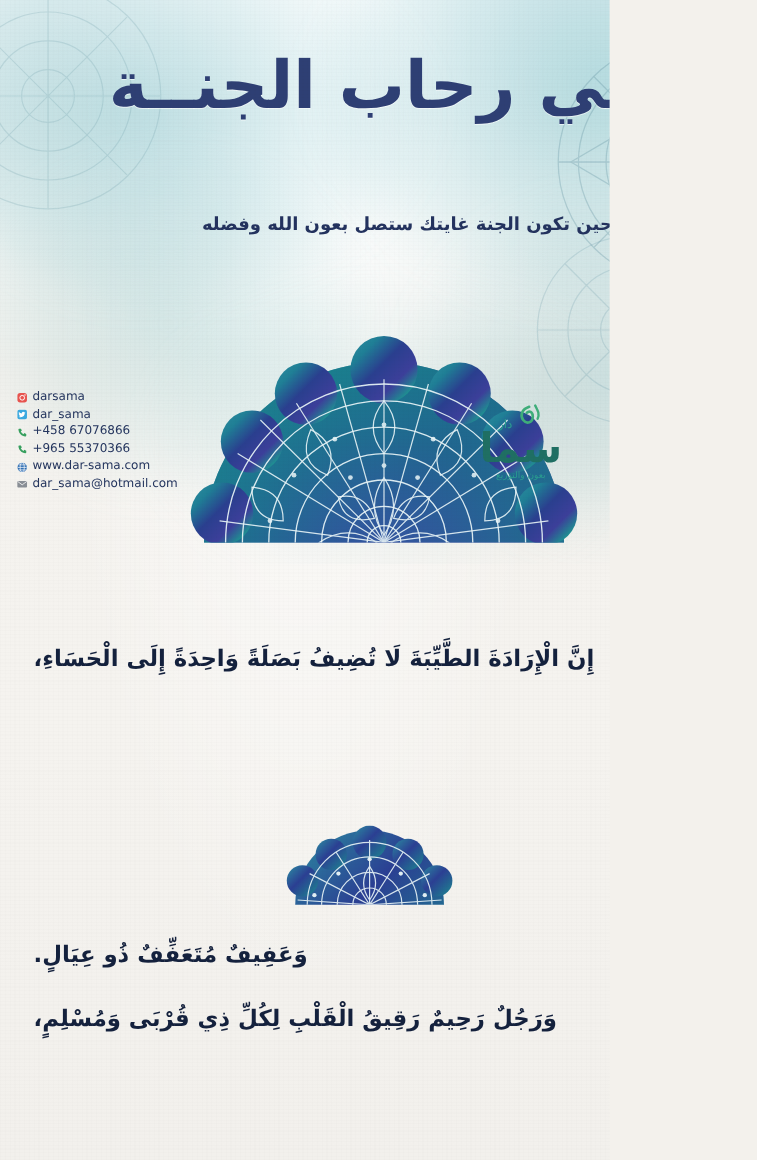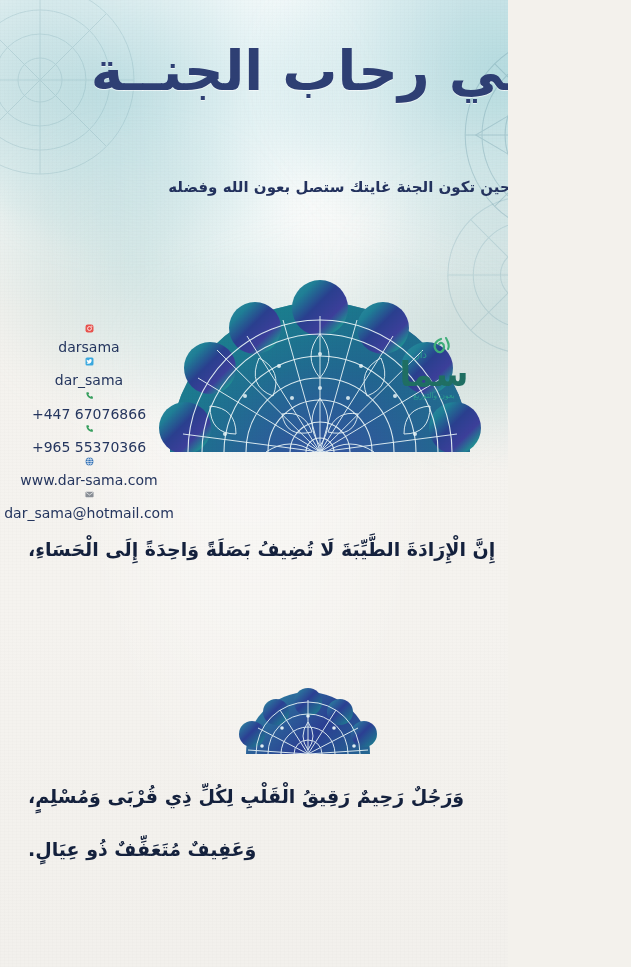--- a/index.html
+++ b/index.html
@@ -101,26 +101,25 @@
     position: absolute;
     left: 14px;
     top: 324px;
     width: 150px;
     direction: ltr;
   }
   .contact-row {
     display: flex;
     align-items: center;
     gap: 4px;
-    font-size: 14px;
+    font-size: 10px;
     color: #25365f;
     line-height: 1.45;
     white-space: nowrap;
     font-family: "DejaVu Sans", sans-serif;
-    flex-direction: column;
   }
   .c-ico {
     width: 9px; height: 9px;
     flex: 0 0 9px;
     display: inline-block;
     position: relative;
   }
   .c-ico svg { display:block; }
 
   
@@ -377,21 +376,21 @@
           </svg>
       </span>
       <span>dar_sama</span>
     </div>
     <div class="contact-row">
       <span class="c-ico">
         <svg width="9" height="9" viewBox="0 0 12 12">
             <path d="M2.6 1.6h2l1 2.2-1.2.9a6.4 6.4 0 0 0 3 3l.9-1.2 2.2 1v2c0 .5-.4.9-.9.8C5.3 9.9 2.1 6.7 1.8 2.5c-.05-.5.3-.9.8-.9Z" fill="#37a05f"></path>
           </svg>
       </span>
-      <span>+447 67076866</span>
+      <span>+458 67076866</span>
     </div>
     <div class="contact-row">
       <span class="c-ico">
         <svg width="9" height="9" viewBox="0 0 12 12">
             <path d="M2.6 1.6h2l1 2.2-1.2.9a6.4 6.4 0 0 0 3 3l.9-1.2 2.2 1v2c0 .5-.4.9-.9.8C5.3 9.9 2.1 6.7 1.8 2.5c-.05-.5.3-.9.8-.9Z" fill="#37a05f"></path>
           </svg>
       </span>
       <span>+965 55370366</span>
     </div>
     <div class="contact-row">
@@ -469,17 +468,17 @@
           <circle cx="54" cy="40" r="1.8"></circle>
           <circle cx="106" cy="40" r="1.8"></circle>
           <circle cx="34" cy="58" r="1.8"></circle>
           <circle cx="126" cy="58" r="1.8"></circle>
         </g>
       </g>
     </svg>
   </div>
 
   <div class="quote quote-2">
+    <p>وَعَفِيفٌ مُتَعَفِّفٌ ذُو عِيَالٍ.</p>
     <p>وَرَجُلٌ رَحِيمٌ رَقِيقُ الْقَلْبِ لِكُلِّ ذِي قُرْبَى وَمُسْلِمٍ،</p>
-    <p>وَعَفِيفٌ مُتَعَفِّفٌ ذُو عِيَالٍ.</p>
   </div>
 
 </div>
 
 </body></html>

